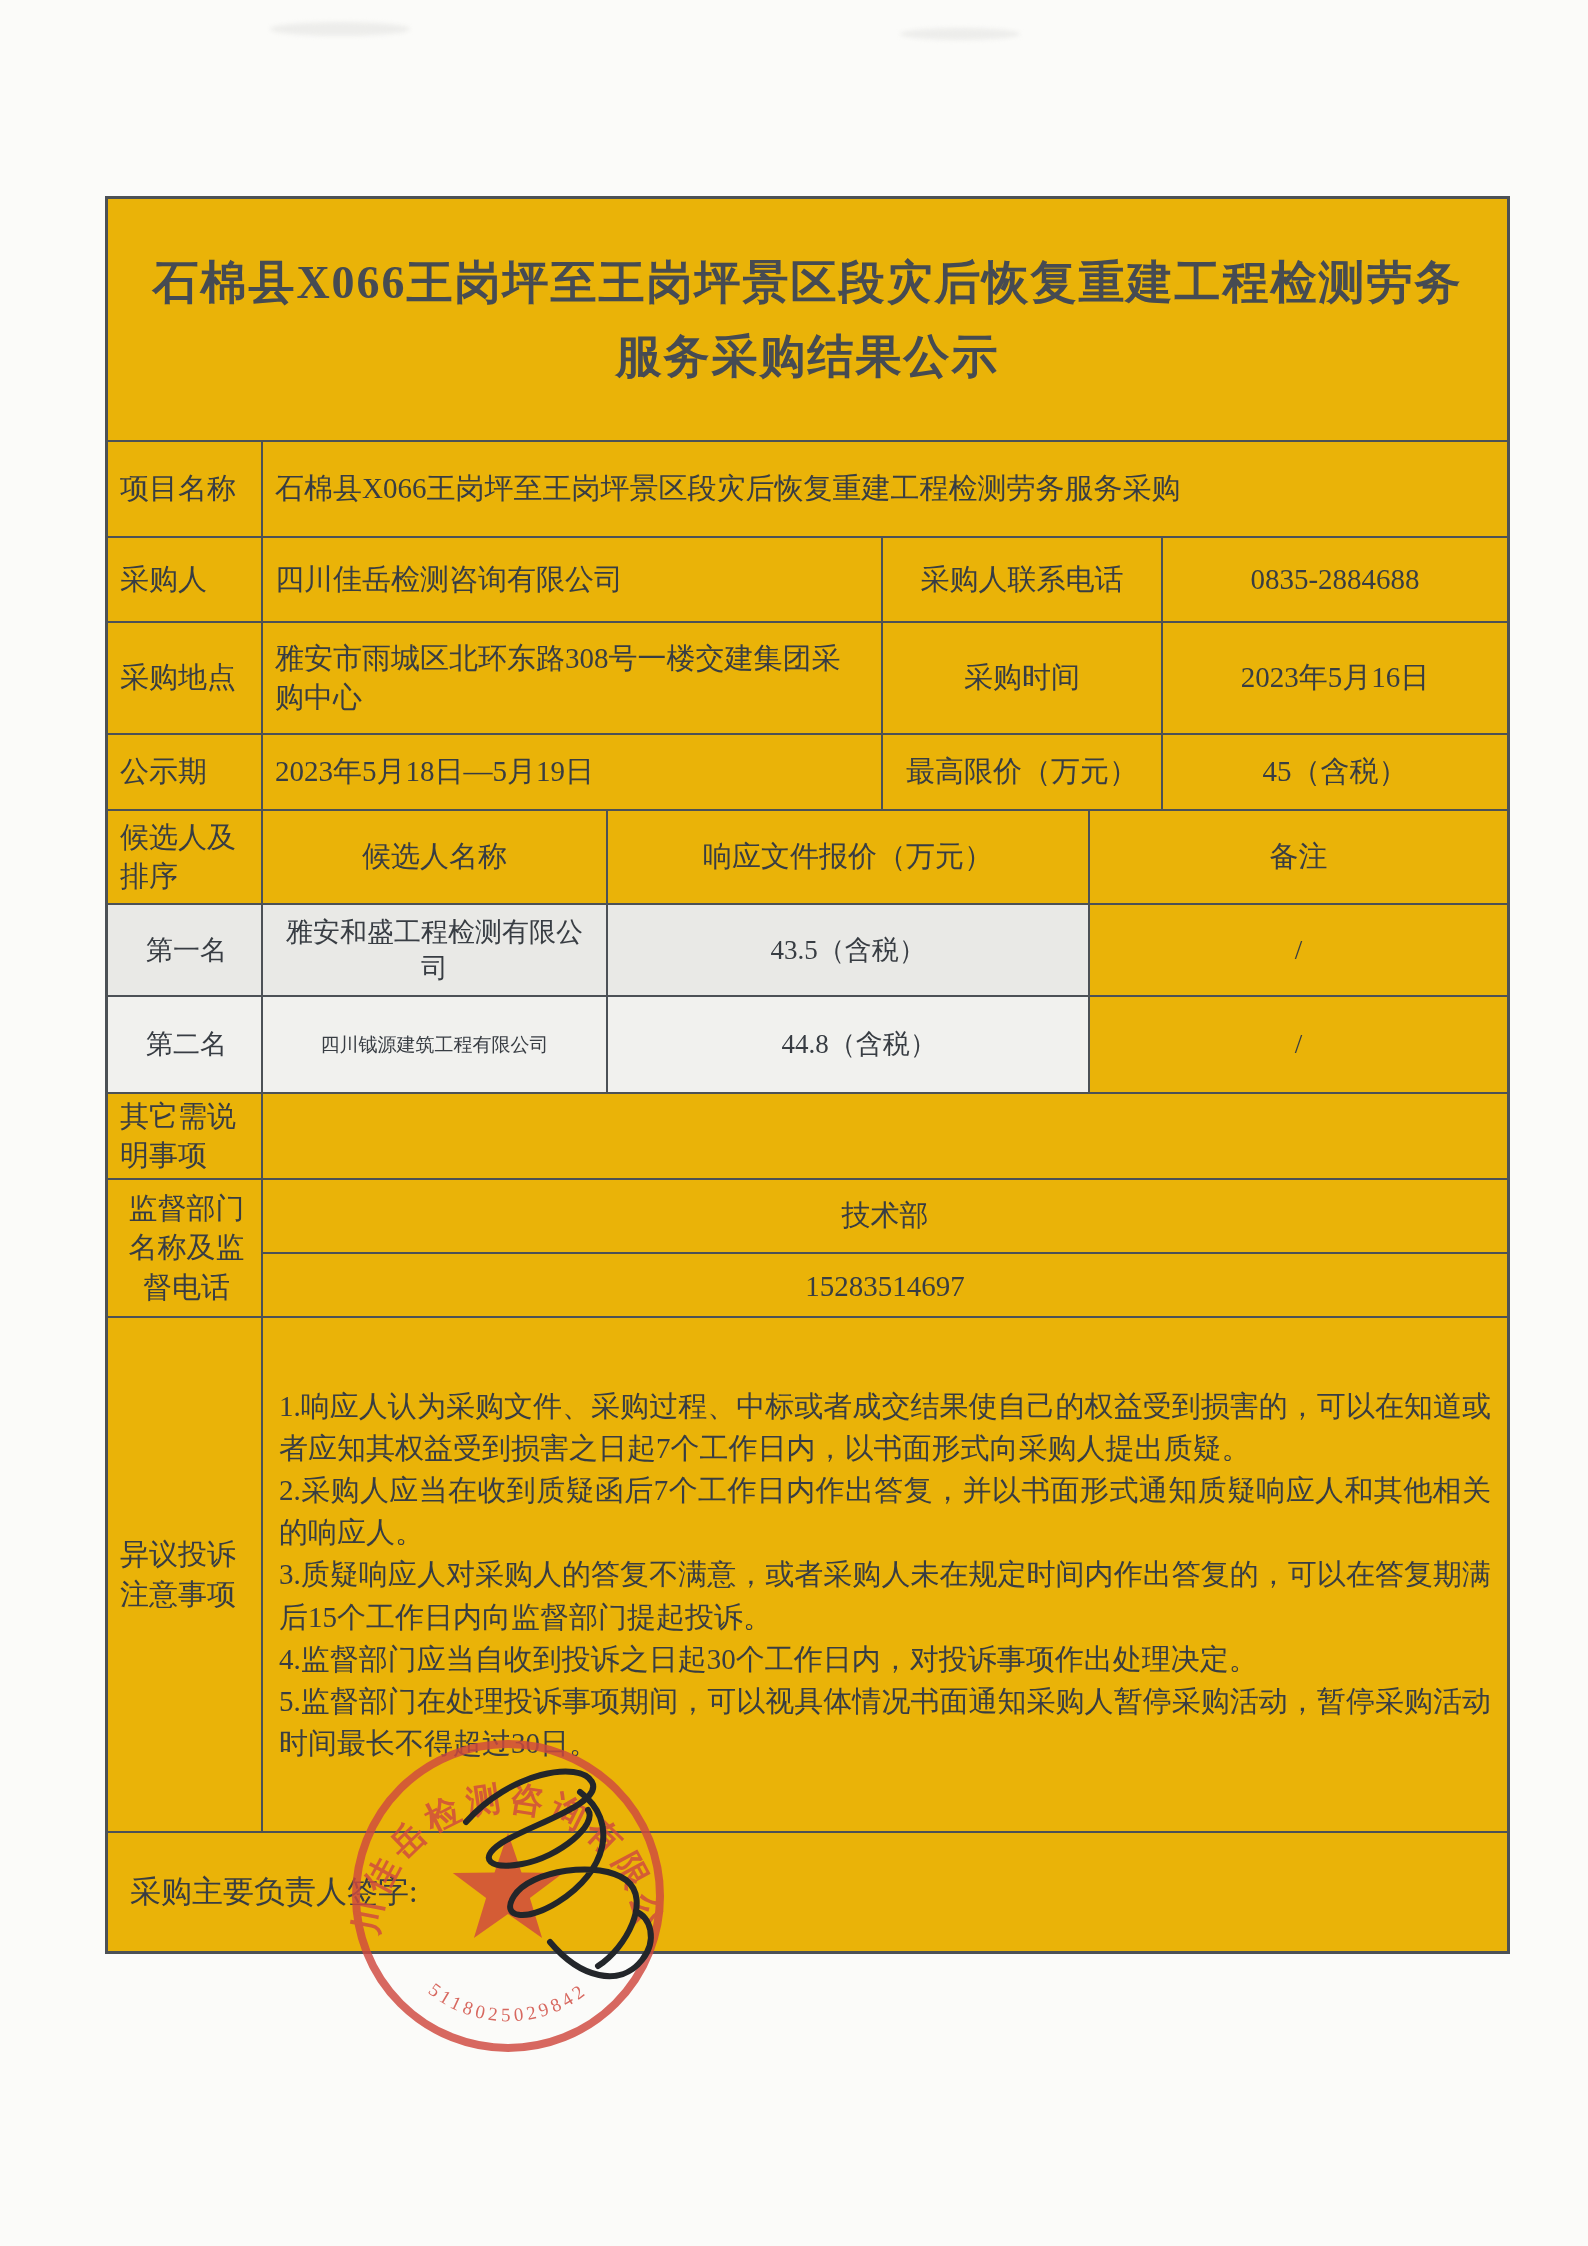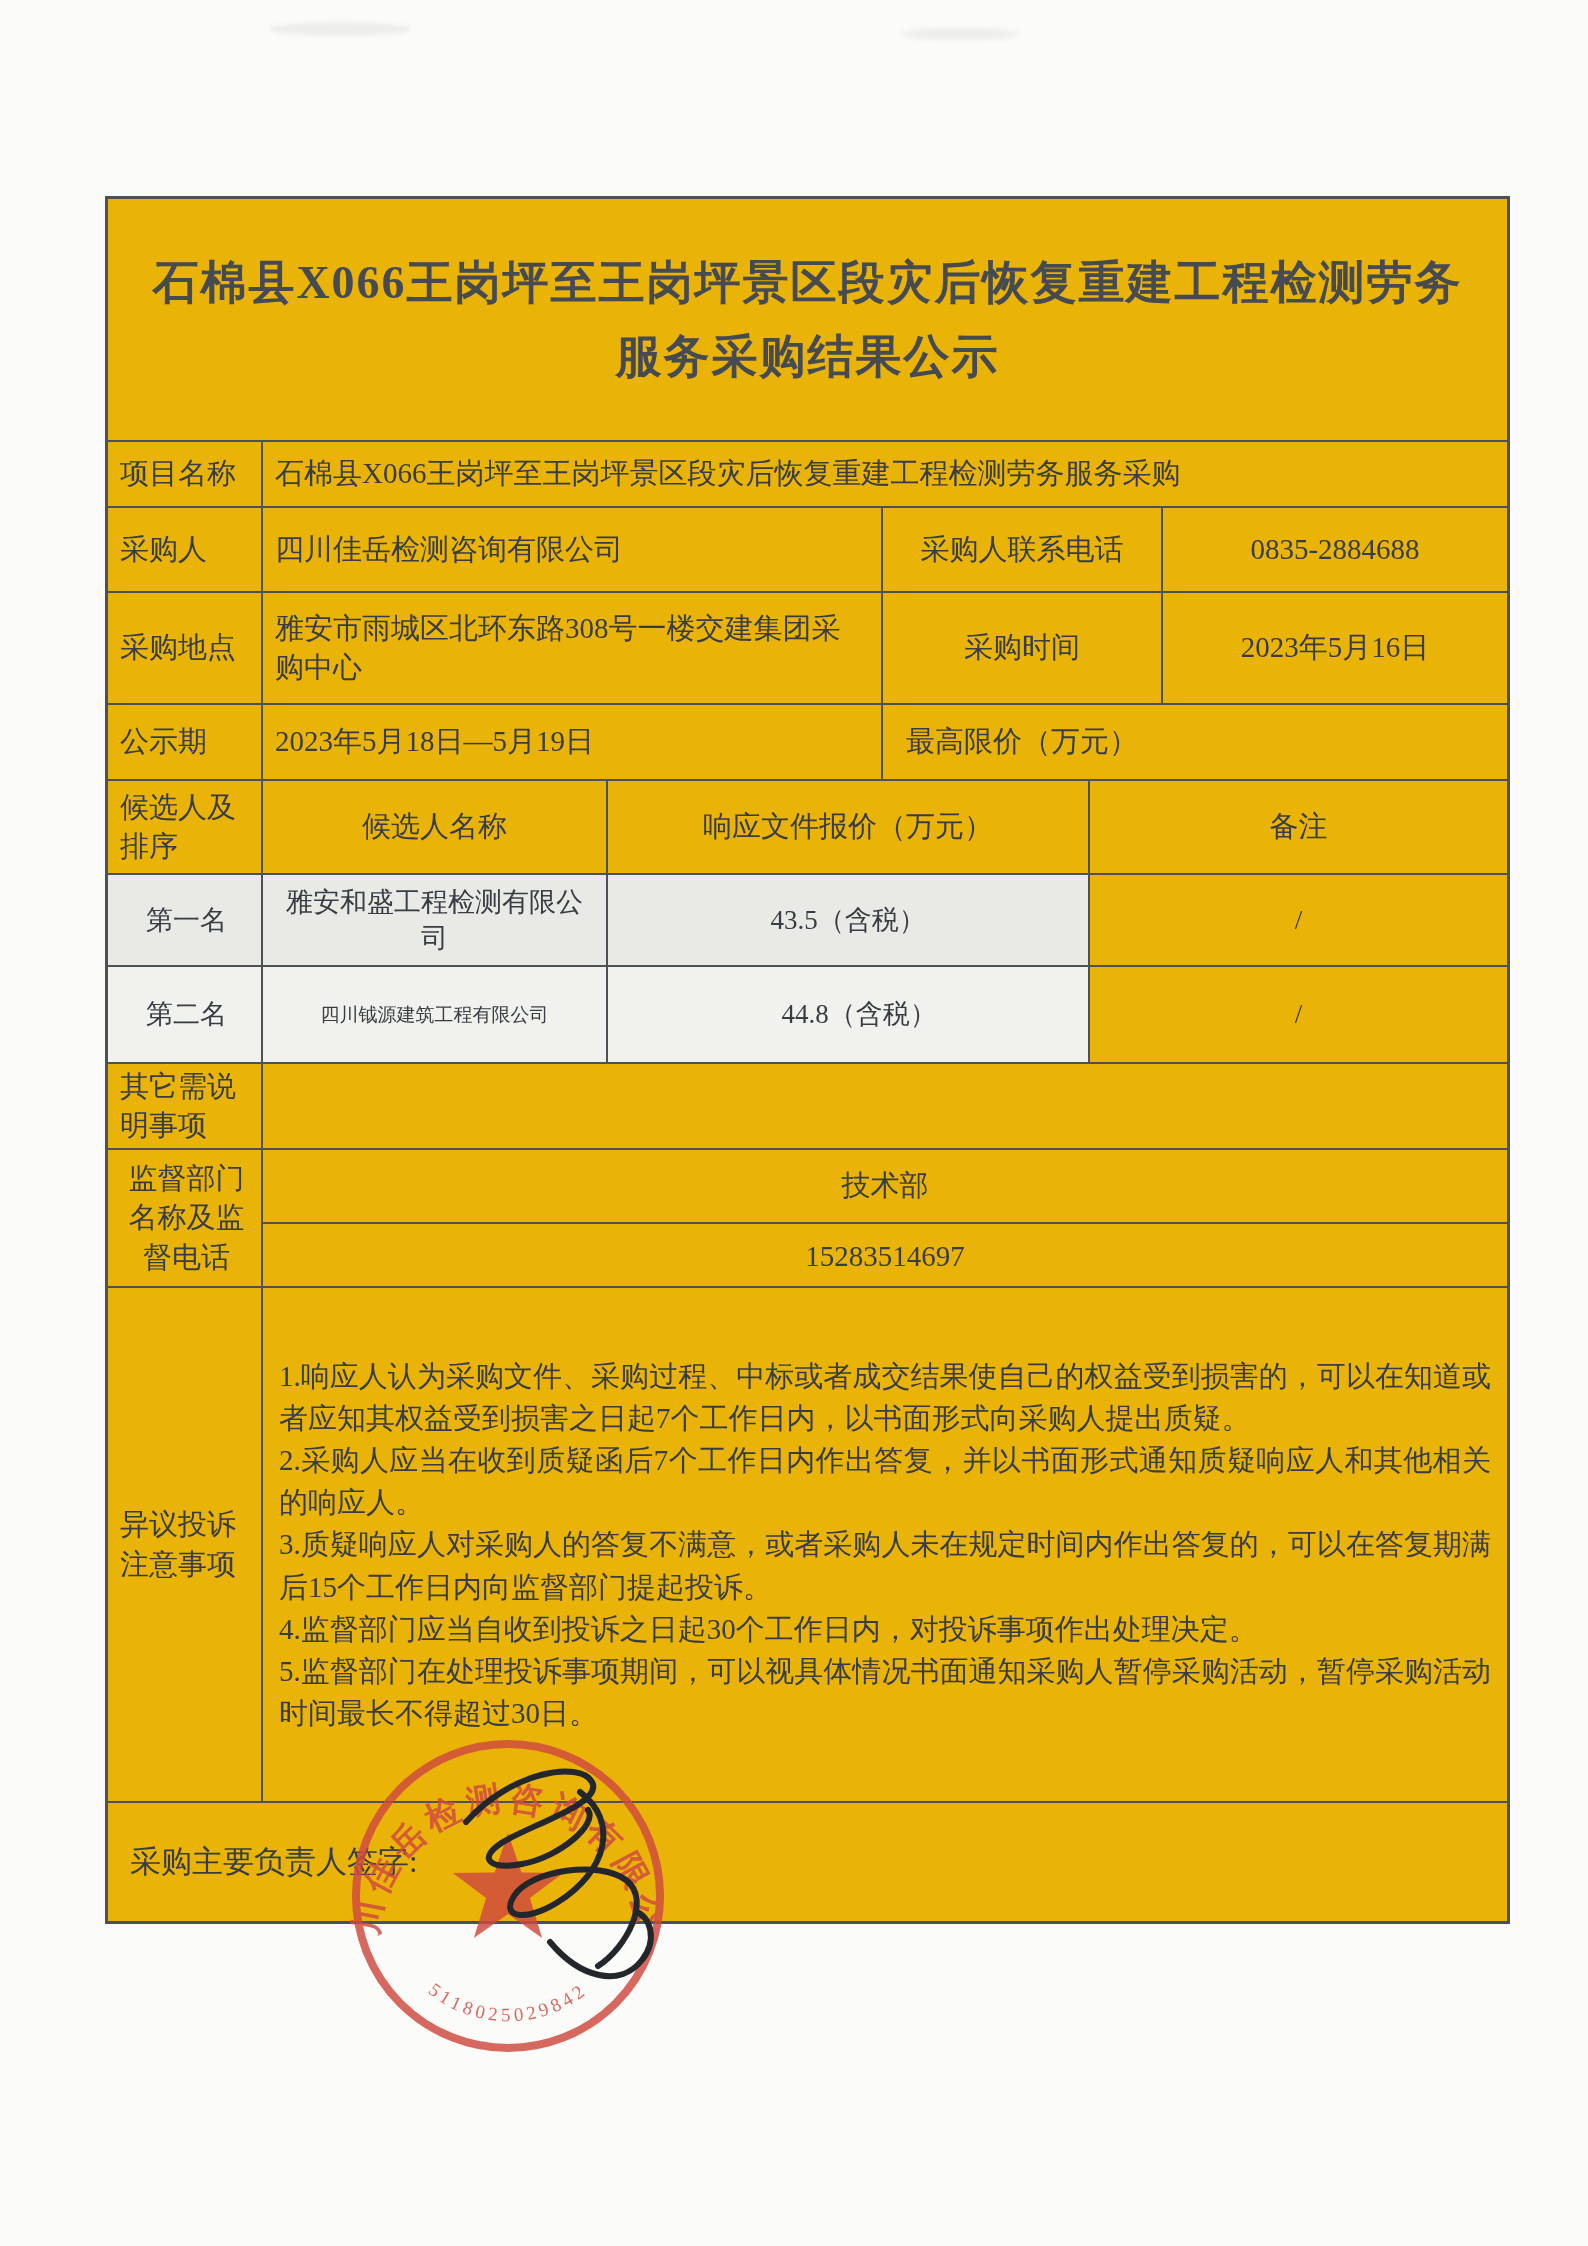--- a/index.html
+++ b/index.html
@@ -26,21 +26,21 @@
     border-left:2px solid #4c5156; padding:6px 12px; font-size:29px; line-height:1.35;
   }
   .c:first-child{border-left:none;}
   .lab{width:153px; flex:none; padding:6px 8px 6px 12px;}
   .ctr{justify-content:center; text-align:center;}
   .grow{flex:1;}
   .w620{width:620px; flex:none;}
   .w280{width:280px; flex:none;}
   .w345{width:345px; flex:none;}
   .w482{width:482px; flex:none;}
-  .h86{height:66px;} .h85{height:85px;} .h112{height:112px;} .h76{height:76px;}
+  .h86{height:96px;} .h85{height:85px;} .h112{height:112px;} .h76{height:76px;}
   .h94{height:94px;} .h92{height:92px;} .h97{height:97px;} .h116{height:86px;} .h515{height:515px;}
   .g1{background:#e9e9e6;}
   .g2{background:#f1f1ee;}
   .sup-col{flex:1; display:flex; flex-direction:column;}
   .sup-cell{flex:none; height:72px; display:flex; align-items:center; justify-content:center;
     font-size:29px; box-sizing:border-box;}
   .sup-cell + .sup-cell{border-top:2px solid #4c5156; height:66px;}
   .obj-val{flex:1; display:flex; flex-direction:column; justify-content:center;
     padding:10px 16px; box-sizing:border-box; border-left:2px solid #4c5156;}
   .obj-val p{margin:0; font-size:29px; line-height:1.45; text-align:justify;}
@@ -80,20 +80,21 @@
       <div class="c lab">采购地点</div>
       <div class="c w620">雅安市雨城区北环东路308号一楼交建集团采购中心</div>
       <div class="c w280 ctr">采购时间</div>
       <div class="c grow ctr">2023年5月16日</div>
     </div>
 
     <div class="t-row h76">
       <div class="c lab">公示期</div>
       <div class="c w620">2023年5月18日—5月19日</div>
       <div class="c w280 ctr">最高限价（万元）</div>
+      <div class="c grow ctr">45（含税）</div>
     </div>
 
     <div class="t-row h94">
       <div class="c lab">候选人及排序</div>
       <div class="c w345 ctr">候选人名称</div>
       <div class="c w482 ctr">响应文件报价（万元）</div>
       <div class="c grow ctr">备注</div>
     </div>
 
     <div class="t-row h92">

